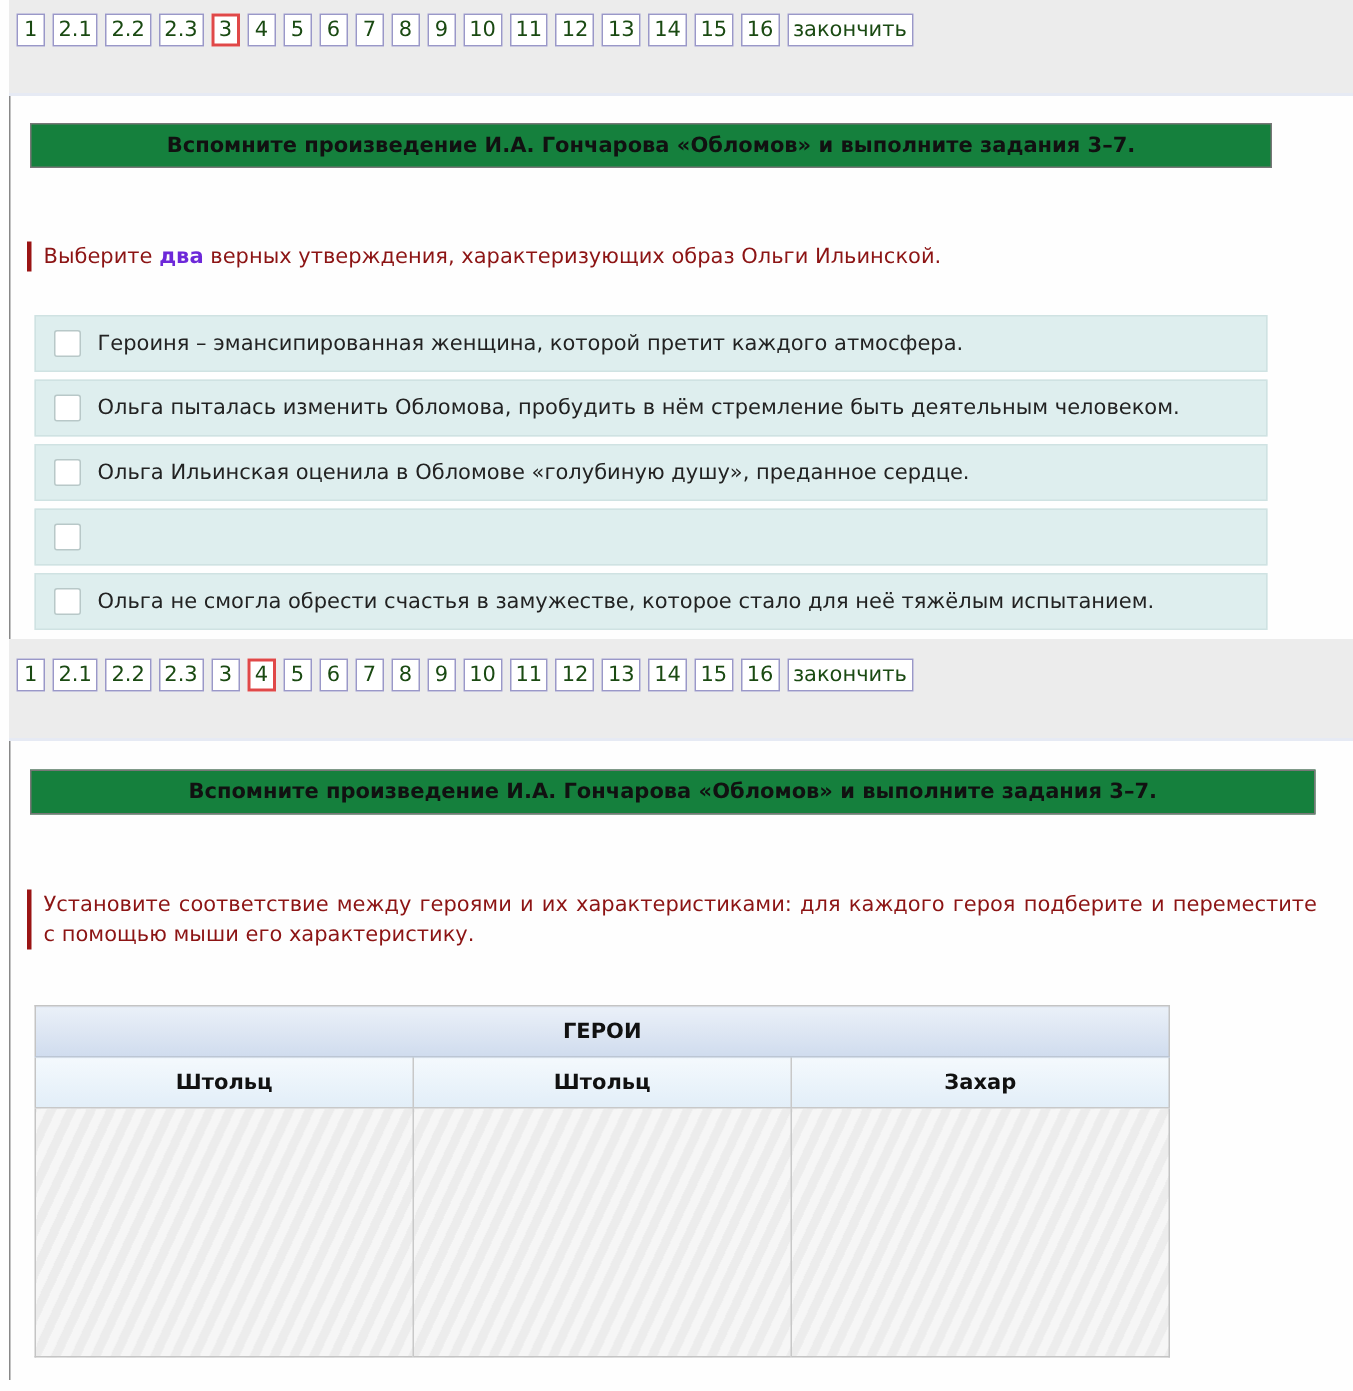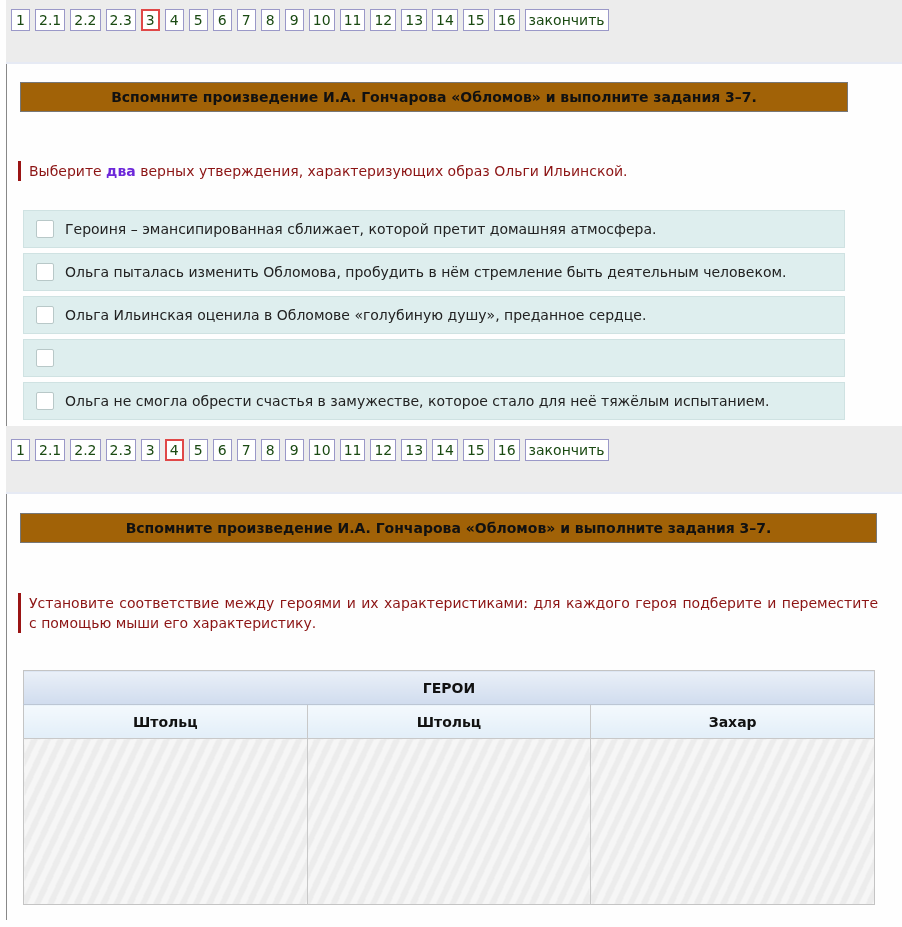--- a/index.html
+++ b/index.html
@@ -6,27 +6,27 @@
   html, body { width: 902px; height: 927px; overflow: hidden; background: #fefefe; font-family: "DejaVu Sans", sans-serif; }
   .page { position: absolute; left: 0; width: 902px; background: #fefefe; }
   .page1 { top: 0; height: 420px; }
   .page2 { top: 420px; height: 507px; }
   .leftrule { position: absolute; left: 6px; width: 1px; background: #888; }
   .navbar { position: absolute; left: 6px; right: 0; background: #ececec; border-bottom: 2px solid #e6eaf4; }
   .navbtns { position: absolute; left: 5px; display: flex; gap: 5px; }
   .navbtn { height: 22px; min-width: 19px; padding: 0 3px; border: 1px solid #9a98c8; background: #fff; color: #1a4a12; font-size: 14px; line-height: 20px; text-align: center; cursor: pointer; font-family: "DejaVu Sans", sans-serif; }
   .navbtn.active { border: 2px solid #e04848; line-height: 18px; }
   .navbtn.finish { padding: 0 3px; }
-  .title-box { position: absolute; left: 20px; border: 1px solid #777; background: #a16207; text-align: center; font-weight: bold; font-size: 14px; color: #111; height: 30px; line-height: 28px; }
+  .title-box { position: absolute; left: 20px; border: 1px solid #777; background: #15803d; text-align: center; font-weight: bold; font-size: 14px; color: #111; height: 30px; line-height: 28px; }
   .instr { position: absolute; left: 18px; border-left: 3px solid #9a1414; padding-left: 8px; color: #8c1414; font-size: 14px; line-height: 20px; }
   .instr b { color: #6d28d9; }
   .options { position: absolute; left: 23px; width: 822px; }
   .option { height: 38px; background: #deeeee; border: 1px solid #cfe2e2; margin-bottom: 5px; display: flex; align-items: center; padding-left: 12px; font-size: 14px; color: #222; cursor: pointer; }
   .checkbox { width: 18px; height: 18px; background: #fff; border: 1px solid #b8c8c8; border-radius: 2px; margin-right: 11px; flex: 0 0 auto; }
-  table.match { position: absolute; left: 23px; width: 852px; border-collapse: collapse; border: 1px solid #c4c4c4; }
+  table.match { position: absolute; left: 23px; width: 757px; border-collapse: collapse; border: 1px solid #c4c4c4; }
   table.match th { font-weight: bold; font-size: 14px; color: #111; text-align: center; }
   th.super { height: 34px; background: linear-gradient(#eaf0f8, #d0dcee); border-bottom: 1px solid #bcc6d4; }
   th.col { height: 34px; background: linear-gradient(#f4f9fd, #e2eef8); border-right: 1px solid #c8c8c8; border-bottom: 1px solid #c8c8c8; width: 33.33%; }
   td.drop { height: 166px; border-right: 1px solid #c8c8c8; background: repeating-linear-gradient(115deg, #f6f6f6 0px, #f6f6f6 6px, #ececec 6px, #ececec 12px); }
 </style>
 </head>
 <body>
 
 <div class="page page1">
   <div class="leftrule" style="top:0;height:420px;"></div>
@@ -53,21 +53,21 @@
         <div class="navbtn finish">закончить</div>
       </div>
   </div>
   <div class="title-box" style="top:82px;width:828px;">Вспомните произведение И.А. Гончарова «Обломов» и выполните задания 3–7.</div>
   <div class="instr" style="top:161px;">
     <span>Выберите </span><b>два</b><span> верных утверждения, характеризующих образ Ольги Ильинской.</span>
   </div>
   <div class="options" style="top:210px;">
     <div class="option">
         <span class="checkbox"></span>
-        <span>Героиня – эмансипированная сближает, которой претит домашняя атмосфера.</span>
+        <span>Героиня – эмансипированная женщина, которой претит каждого атмосфера.</span>
       </div>
     <div class="option">
         <span class="checkbox"></span>
         <span>Ольга пыталась изменить Обломова, пробудить в нём стремление быть деятельным человеком.</span>
       </div>
     <div class="option">
         <span class="checkbox"></span>
         <span>Ольга Ильинская оценила в Обломове «голубиную душу», преданное сердце.</span>
       </div>
     <div class="option">

